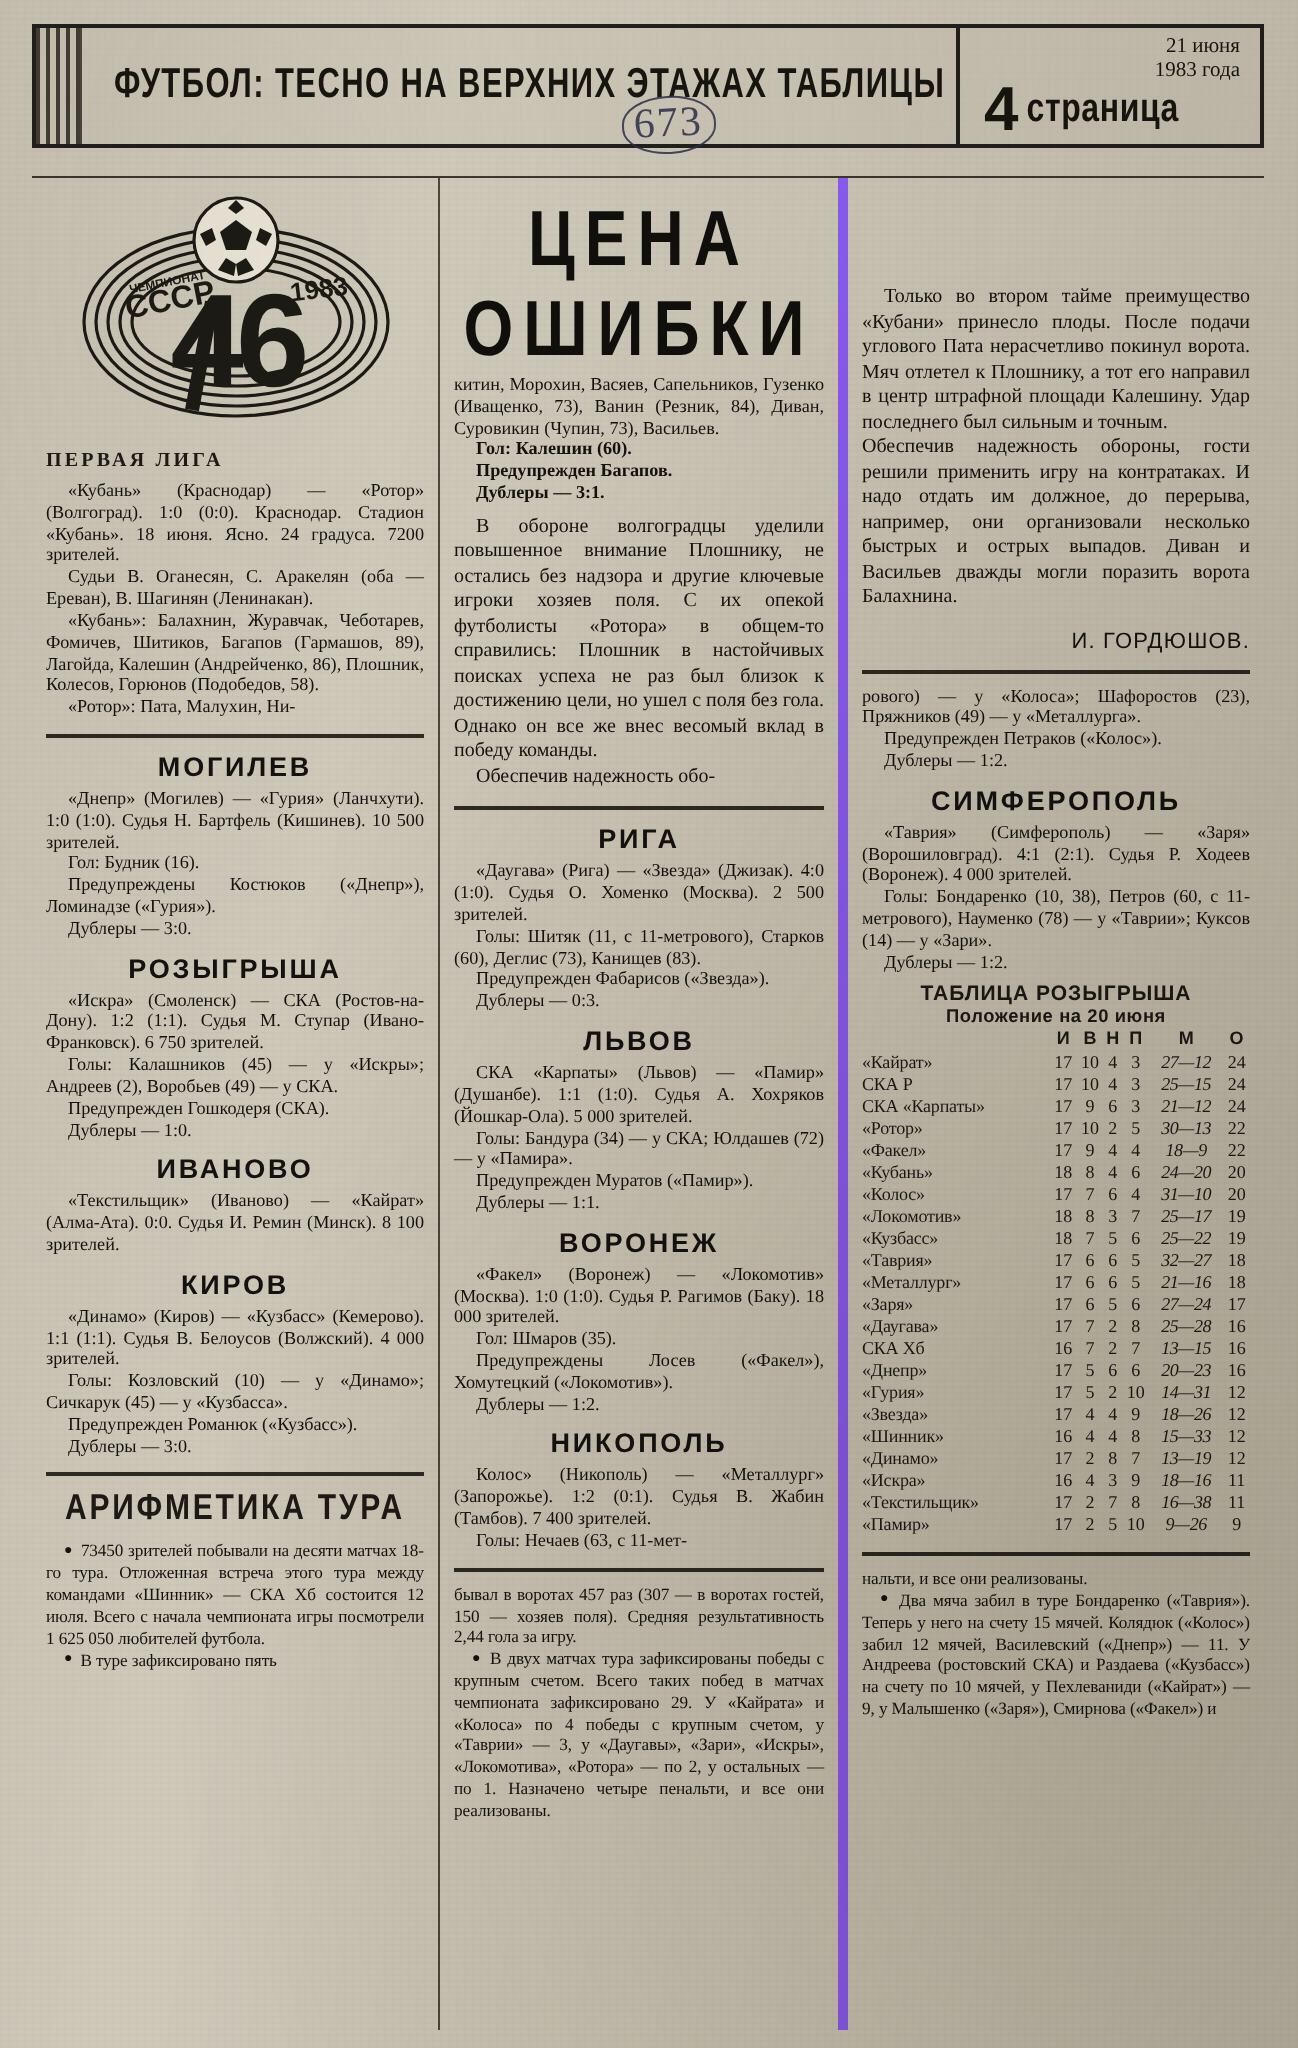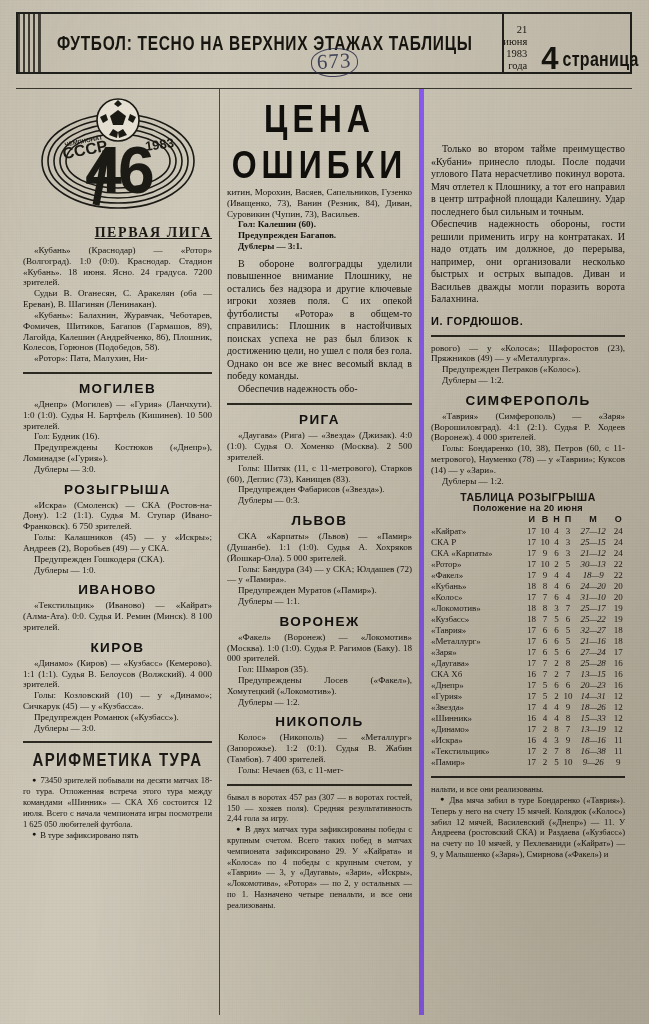--- a/index.html
+++ b/index.html
@@ -67,29 +67,28 @@
     padding-left: 16px;
     font-family: "Liberation Sans", "DejaVu Sans", sans-serif;
     font-weight: bold;
     font-size: 15.5px;
     letter-spacing: .7px;
     transform: scaleY(1.35);
     transform-origin: center;
     color: #17150f;
   }
   .mast-right {
-    width: 128px;
+    width: 152px;
     border-left: 2px solid #20201c;
     position: relative;
     display: flex;
-    flex-direction: row;
+    flex-direction: column;
     justify-content: center;
     padding-left: 8px;
     box-sizing: border-box;
-    align-items: flex-end;
   }
   .mast-date {
     font-family: "Liberation Serif", serif;
     font-size: 10.5px;
     text-align: right;
     padding-right: 10px;
     line-height: 1.15;
     color: #17150f;
   }
   .mast-pageline {
@@ -176,36 +175,35 @@
     font-size: 32px;
     letter-spacing: 5px;
     text-align: center;
     transform: scaleY(1.22);
     transform-origin: top center;
     margin: 8px 0 16px 0;
     color: #100f0c;
   }
   .byline {
     font-family: "Liberation Sans", sans-serif;
-    font-weight: bold;
+    font-weight: normal;
     font-size: 11px;
-    text-align: left;
+    text-align: right;
     letter-spacing: .6px;
     margin-top: 9px;
     color: #14120e;
   }
 
   .section-title {
     font-family: "Liberation Serif", serif;
     font-weight: bold;
-    font-size: 14px;
+    font-size: 10px;
     letter-spacing: 1.6px;
-    text-align: right;
+    text-align: left;
     margin: 6px 0 4px 0;
-    text-decoration: underline;
   }
   .city-title {
     font-family: "Liberation Sans", "DejaVu Sans", sans-serif;
     font-weight: bold;
     font-size: 13.5px;
     letter-spacing: 1.4px;
     text-align: center;
     margin: 7px 0 3px 0;
     color: #141210;
   }

